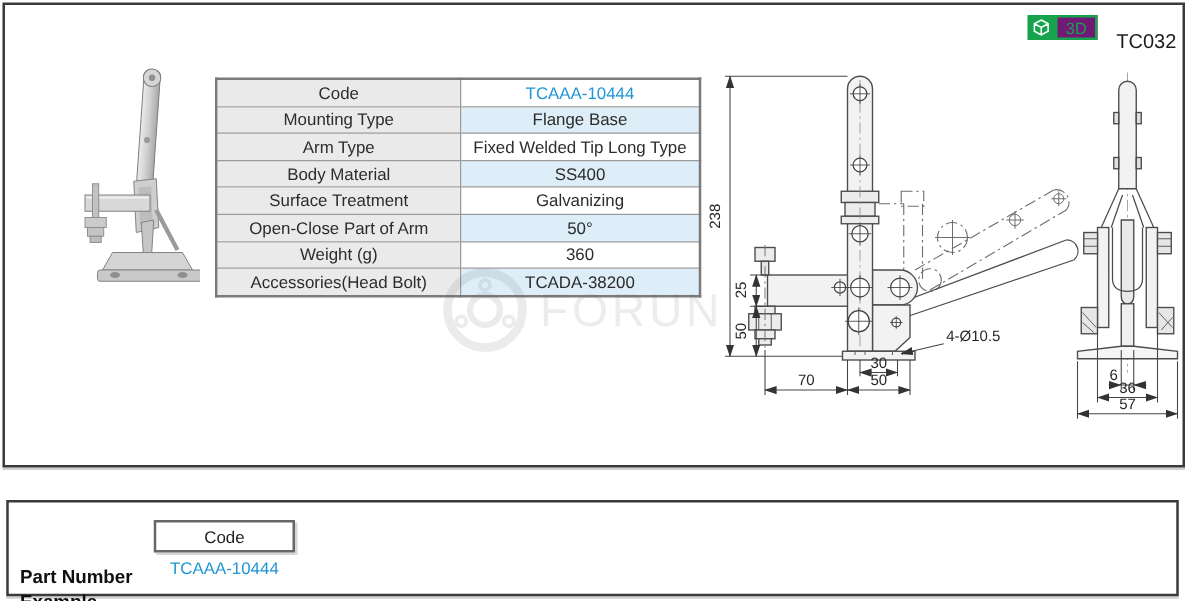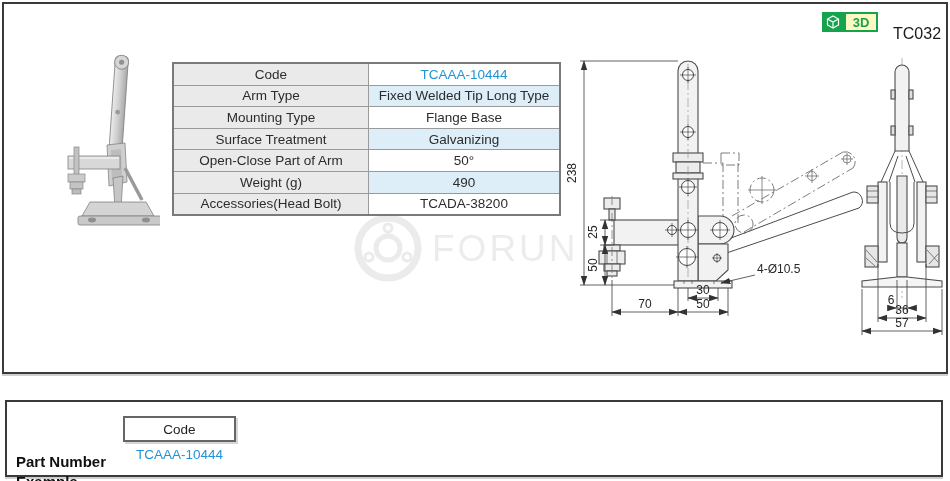--- a/index.html
+++ b/index.html
@@ -5,22 +5,22 @@
   html,body{margin:0;padding:0;background:#fff;}
   .page{position:relative;width:950px;height:481px;background:#fff;overflow:hidden;
         font-family:"Liberation Sans",sans-serif;color:#222;}
   .main-box{position:absolute;left:2px;top:2px;width:942px;height:368px;
             border:2px solid #3a3a3a;background:#fff;box-shadow:0 2px 0 #cfcfcf;z-index:0;}
   .part-box{position:absolute;left:5px;top:400px;width:934px;height:73px;
             border:2px solid #3a3a3a;background:#fff;box-shadow:0 2px 0 #cfcfcf;z-index:0;}
   
   .badge3d{position:absolute;left:822px;top:12px;display:flex;align-items:stretch;height:20px;z-index:2;cursor:pointer;}
   .badge3d .cube{width:22px;background:#17a34e;display:flex;align-items:center;justify-content:center;}
-  .badge3d .lbl{width:30px;border:2px solid #17a34e;background:#fef9c3;color:#17a34e;
-                font-weight:700;font-size:13px;display:flex;align-items:center;justify-content:center;}
+  .badge3d .lbl{width:30px;border:2px solid #17a34e;background:#701a75;color:#17a34e;
+                font-weight:400;font-size:13px;display:flex;align-items:center;justify-content:center;}
   .page-code{position:absolute;left:893px;top:25px;font-size:16px;color:#1b1b1b;z-index:2;}
   
   table.spec{position:absolute;left:172px;top:62px;border-collapse:collapse;table-layout:fixed;
              width:376px;z-index:2;border:2px solid #7a7a7a;}
   table.spec td{border:1px solid #9a9a9a;height:20.6px;padding:0 2px;text-align:center;
                 font-size:13.5px;color:#2c2c2c;white-space:nowrap;overflow:hidden;}
   table.spec td.l{width:190px;background:#eaeaea;}
   table.spec td.v{width:186px;background:#fff;}
   table.spec tr:nth-child(even) td.v{background:#ddeef8;}
   table.spec tr.code-row td.v{color:#2095d5;}
@@ -90,38 +90,42 @@
     <ellipse cx="116" cy="170" rx="4" ry="2.4" fill="#8f8f8f"></ellipse>
   </svg>
 
   <table class="spec">
     <tbody>
       <tr class="code-row">
         <td class="l">Code</td>
         <td class="v">TCAAA-10444</td>
       </tr>
       <tr>
+        <td class="l">Mounting Type</td>
+        <td class="v">Flange Base</td>
+      </tr>
+      <tr>
         <td class="l">Arm Type</td>
         <td class="v">Fixed Welded Tip Long Type</td>
       </tr>
       <tr>
-        <td class="l">Mounting Type</td>
-        <td class="v">Flange Base</td>
+        <td class="l">Body Material</td>
+        <td class="v">SS400</td>
       </tr>
       <tr>
         <td class="l">Surface Treatment</td>
         <td class="v">Galvanizing</td>
       </tr>
       <tr>
         <td class="l">Open-Close Part of Arm</td>
         <td class="v">50°</td>
       </tr>
       <tr>
         <td class="l">Weight (g)</td>
-        <td class="v">490</td>
+        <td class="v">360</td>
       </tr>
       <tr>
         <td class="l">Accessories(Head Bolt)</td>
         <td class="v">TCADA-38200</td>
       </tr>
     </tbody>
   </table>
 
   <div class="watermark">
     <svg width="72" height="72" viewBox="0 0 72 72">

